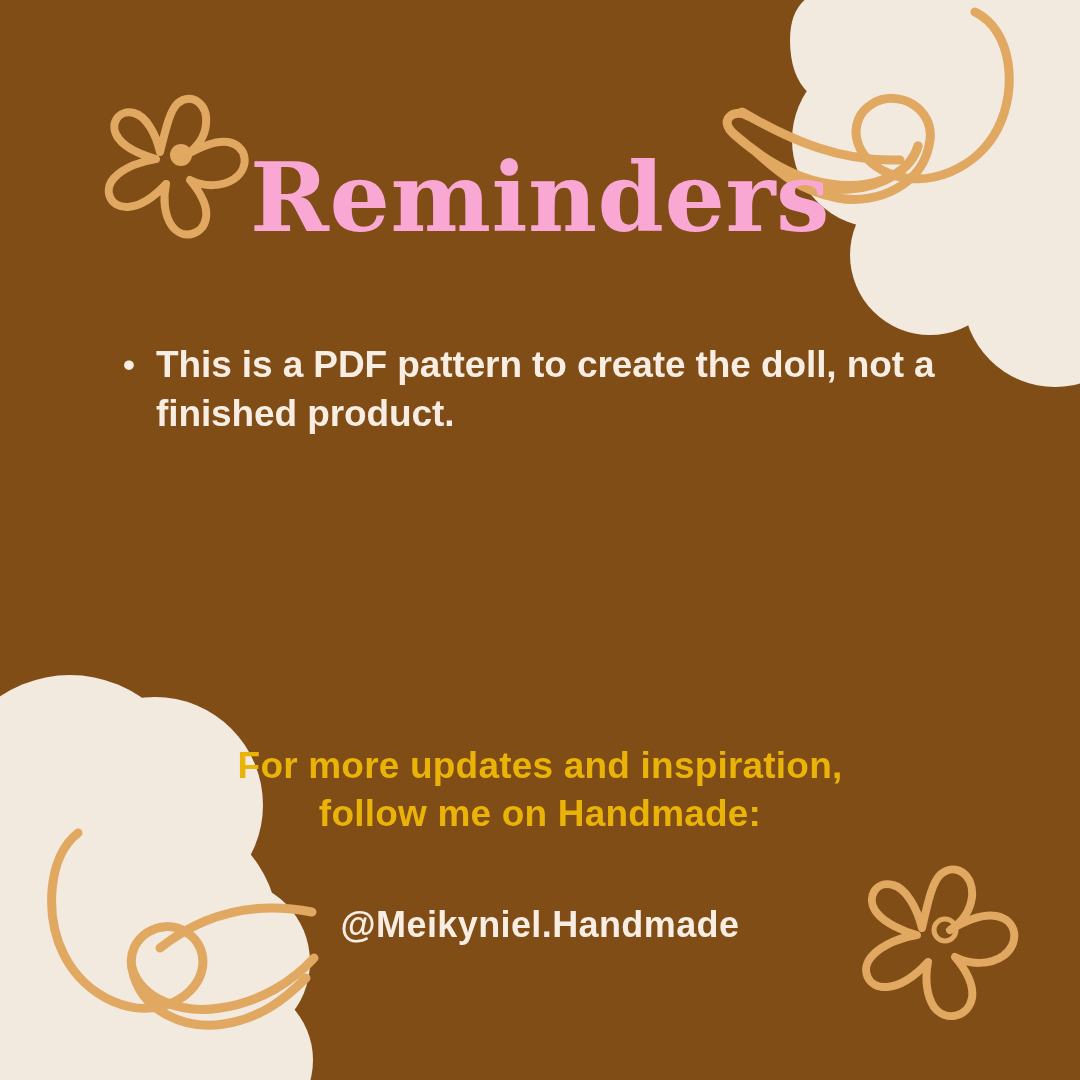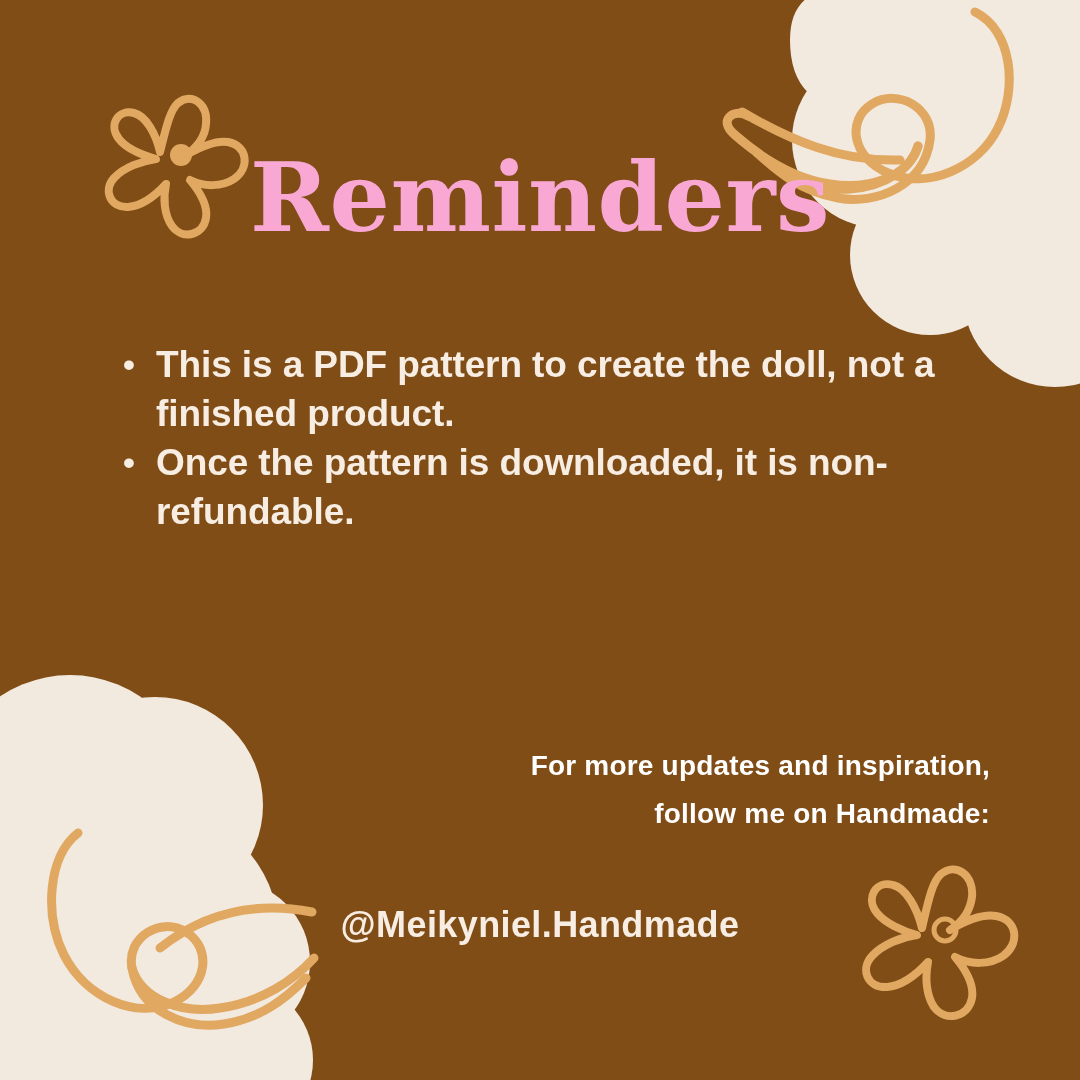--- a/index.html
+++ b/index.html
@@ -77,25 +77,25 @@
     font-size: 33px;
     letter-spacing: 0;
   }
 
   
   .follow {
     position: absolute;
     left: 90px;
     top: 742px;
     width: 900px;
-    text-align: right;
-    color: #ffffff;
-    font-family: "Liberation Sans", sans-serif;
-    font-weight: bold;
-    font-size: 28px;
+    text-align: center;
+    color: #eab308;
+    font-family: "Liberation Sans", sans-serif;
+    font-weight: bold;
+    font-size: 37px;
     line-height: 48px;
     letter-spacing: 0.2px;
     z-index: 5;
   }
   .handle {
     position: absolute;
     left: 90px;
     top: 904px;
     width: 900px;
     text-align: center;
@@ -229,23 +229,20 @@
         <circle cx="945" cy="930" r="11" fill="none" stroke="#E0A861" stroke-width="5"></circle>
     </g>
   </svg>
 
   <div class="title">Reminders</div>
 
   <ul class="bullets">
     <li>
       <span>This is a PDF pattern to create the doll, not a finished product.</span>
     </li>
-    <li>
-      <span>Once the pattern is downloaded, it is non-refundable.</span>
-    </li>
   </ul>
 
   <div class="follow">
     <div>For more updates and inspiration,</div>
     <div>follow me on Handmade:</div>
   </div>
 
   <div class="handle">@Meikyniel.Handmade</div>
 
 </div>

